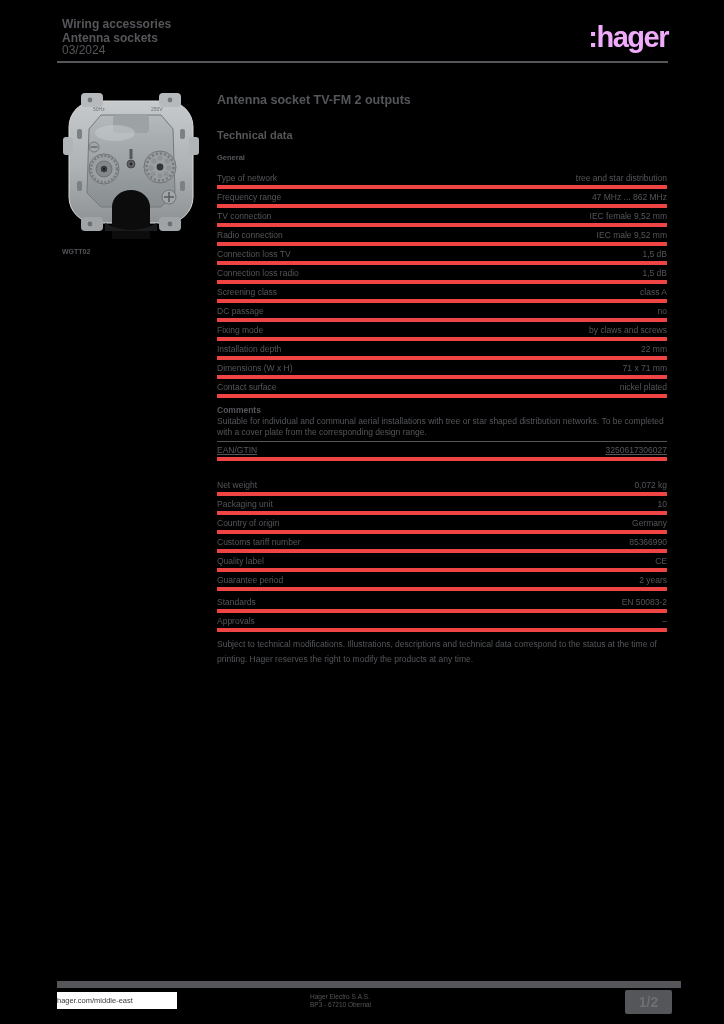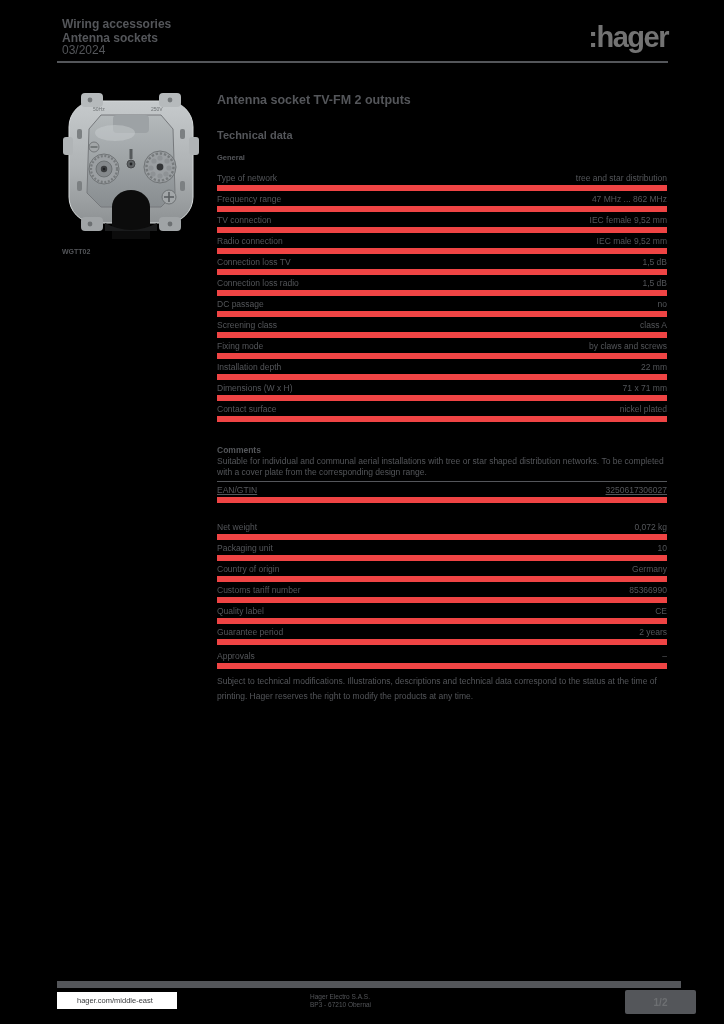--- a/index.html
+++ b/index.html
@@ -3,49 +3,49 @@
 <meta charset="utf-8">
 <style>
   html,body{margin:0;padding:0;background:#000;}
   .page{position:relative;width:724px;height:1024px;background:#000;overflow:hidden;
         font-family:"Liberation Sans", sans-serif;color:#54565a;}
   
   .hdr-titles{position:absolute;left:62px;top:17px;}
   .hdr-line1{font-size:12px;font-weight:bold;line-height:14px;}
   .hdr-line2{font-size:12px;font-weight:bold;line-height:14px;}
   .hdr-line3{font-size:12px;line-height:11px;}
-  .logo{position:absolute;right:56px;top:22px;color:#737373;font-size:29px;font-weight:bold;
+  .logo{position:absolute;right:56px;top:22px;color:#f0abfc;font-size:29px;font-weight:bold;
         letter-spacing:-1.5px;line-height:30px;}
   .top-rule{position:absolute;left:57px;top:61px;width:611px;height:2px;background:#54565a;}
   
   .product-img{position:absolute;left:57px;top:85px;width:148px;height:158px;}
   .ref{position:absolute;left:62px;top:248px;font-size:7px;font-weight:bold;}
   
   .main{position:absolute;left:217px;top:93px;width:450px;}
   .prod-title{font-size:12.5px;font-weight:bold;line-height:15px;margin:0;}
   .sec-heading{font-size:11px;font-weight:bold;margin:21px 0 0 0;line-height:13px;}
   .subsec{font-size:7.5px;font-weight:bold;margin:11px 0 8px 0;line-height:9px;}
   .rows{margin-top:3px;}
   .row{display:flex;justify-content:space-between;align-items:flex-end;
-       font-size:8.5px;line-height:10px;padding:3px 0 2px 0;border-bottom:6px solid #ef4444;}
+       font-size:8.5px;line-height:10px;padding:3px 0 2px 0;border-bottom:4px solid #ef4444;}
   .row .lbl{text-align:left;}
   .row .val{text-align:right;}
-  .block{font-size:8.5px;line-height:11px;padding:3px 0 3px 0;border-bottom:1px solid #54565a;margin-top:20px;}
+  .block{font-size:8.5px;line-height:11px;padding:3px 0 3px 0;border-bottom:1px solid #54565a;margin-top:4px;}
   .block .blk-label{font-weight:bold;display:block;}
   .gap12{margin-top:0;text-decoration:underline;}
   .gap22{margin-top:16px;}
   .gap3{margin-top:3px;}
   .disclaimer{font-size:8.5px;line-height:15px;margin-top:5px;}
   
   .foot-bar{position:absolute;left:57px;top:981px;width:624px;height:7px;background:#54565a;}
   .site-box{position:absolute;left:57px;top:992px;width:120px;height:17px;background:#ffffff;
-            color:#3a3c3e;font-size:7.5px;line-height:17px;padding-left:20px;box-sizing:border-box;}
+            color:#3a3c3e;font-size:7.5px;line-height:17px;padding-left:0;box-sizing:border-box;}
   .addr{position:absolute;left:310px;top:993px;font-size:6.5px;line-height:8px;}
-  .page-badge{position:absolute;left:625px;top:990px;width:71px;height:24px;background:#54565a;
-              color:#6d6f72;font-size:10px;font-weight:bold;display:flex;align-items:center;
+  .page-badge{position:absolute;left:625px;top:990px;width:47px;height:24px;background:#54565a;
+              color:#6d6f72;font-size:14px;font-weight:bold;display:flex;align-items:center;
               justify-content:center;border-radius:2px;}
   .stamp{font-size:5px;fill:#6e7274;font-family:"Liberation Sans",sans-serif;}
 </style>
 </head>
 <body>
 
 <div class="page">
 
   <div class="hdr-titles">
     <div class="hdr-line1">Wiring accessories</div>
@@ -154,26 +154,26 @@
         </div>
       <div class="row">
           <span class="lbl">Connection loss TV</span>
           <span class="val">1,5 dB</span>
         </div>
       <div class="row">
           <span class="lbl">Connection loss radio</span>
           <span class="val">1,5 dB</span>
         </div>
       <div class="row">
+          <span class="lbl">Screening class</span>
+          <span class="val">class A</span>
+        </div>
+      <div class="row">
           <span class="lbl">DC passage</span>
           <span class="val">no</span>
-        </div>
-      <div class="row">
-          <span class="lbl">Screening class</span>
-          <span class="val">class A</span>
         </div>
       <div class="row">
           <span class="lbl">Fixing mode</span>
           <span class="val">by claws and screws</span>
         </div>
       <div class="row">
           <span class="lbl">Installation depth</span>
           <span class="val">22 mm</span>
         </div>
       <div class="row">
@@ -219,20 +219,24 @@
           <span class="lbl">Quality label</span>
           <span class="val">CE</span>
         </div>
       <div class="row">
           <span class="lbl">Guarantee period</span>
           <span class="val">2 years</span>
         </div>
     </div>
 
     <div class="rows gap3">
+      <div class="row">
+          <span class="lbl">Standards</span>
+          <span class="val">EN 50083-2</span>
+        </div>
       <div class="row">
           <span class="lbl">Approvals</span>
           <span class="val">–</span>
         </div>
     </div>
 
     <p class="disclaimer">Subject to technical modifications. Illustrations, descriptions and technical data correspond to the status at the time of printing. Hager reserves the right to modify the products at any time.</p>
   </div>
 
   <div class="foot-bar"></div>

